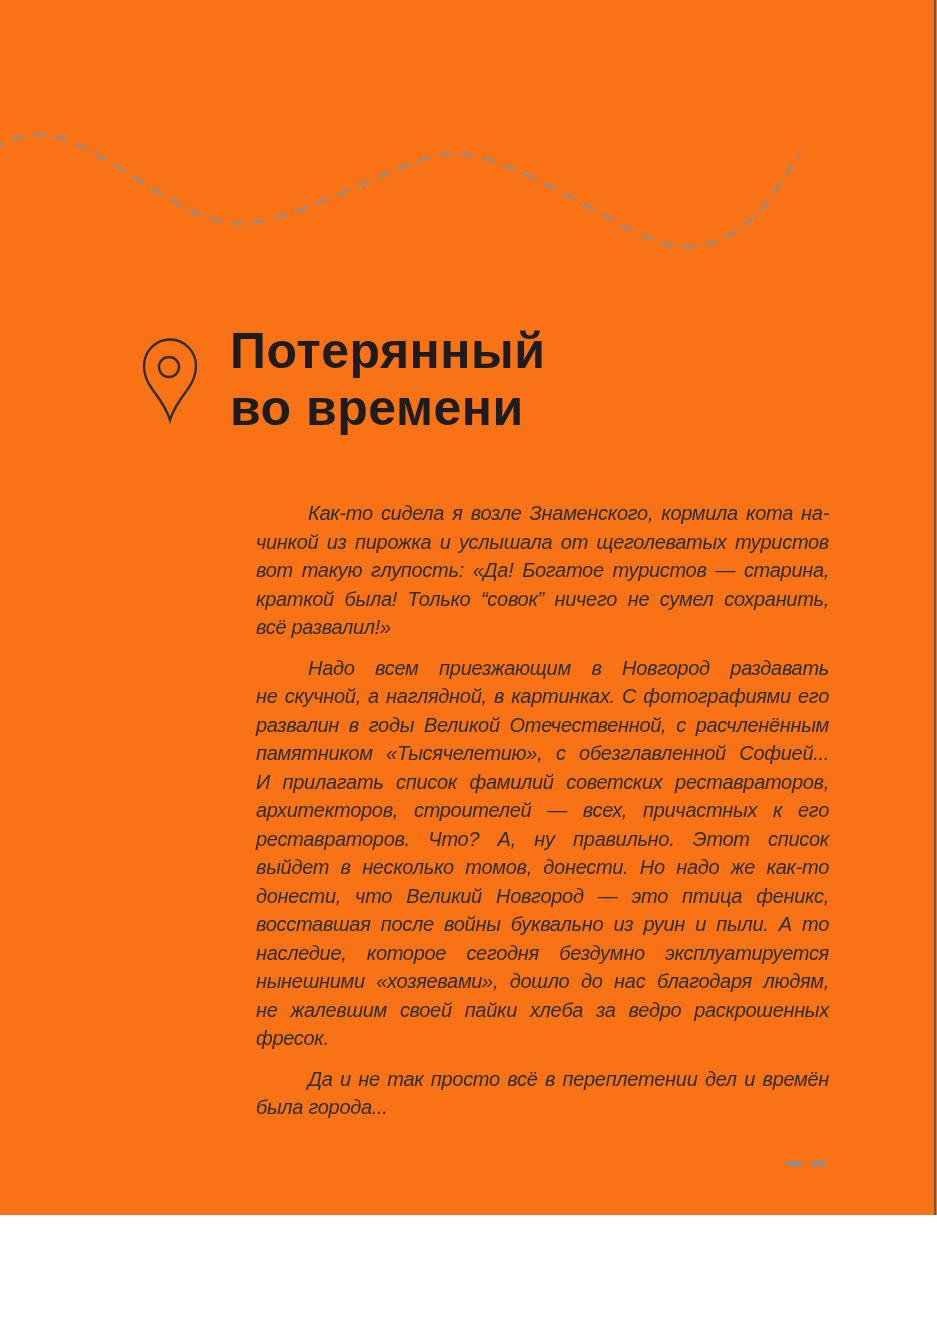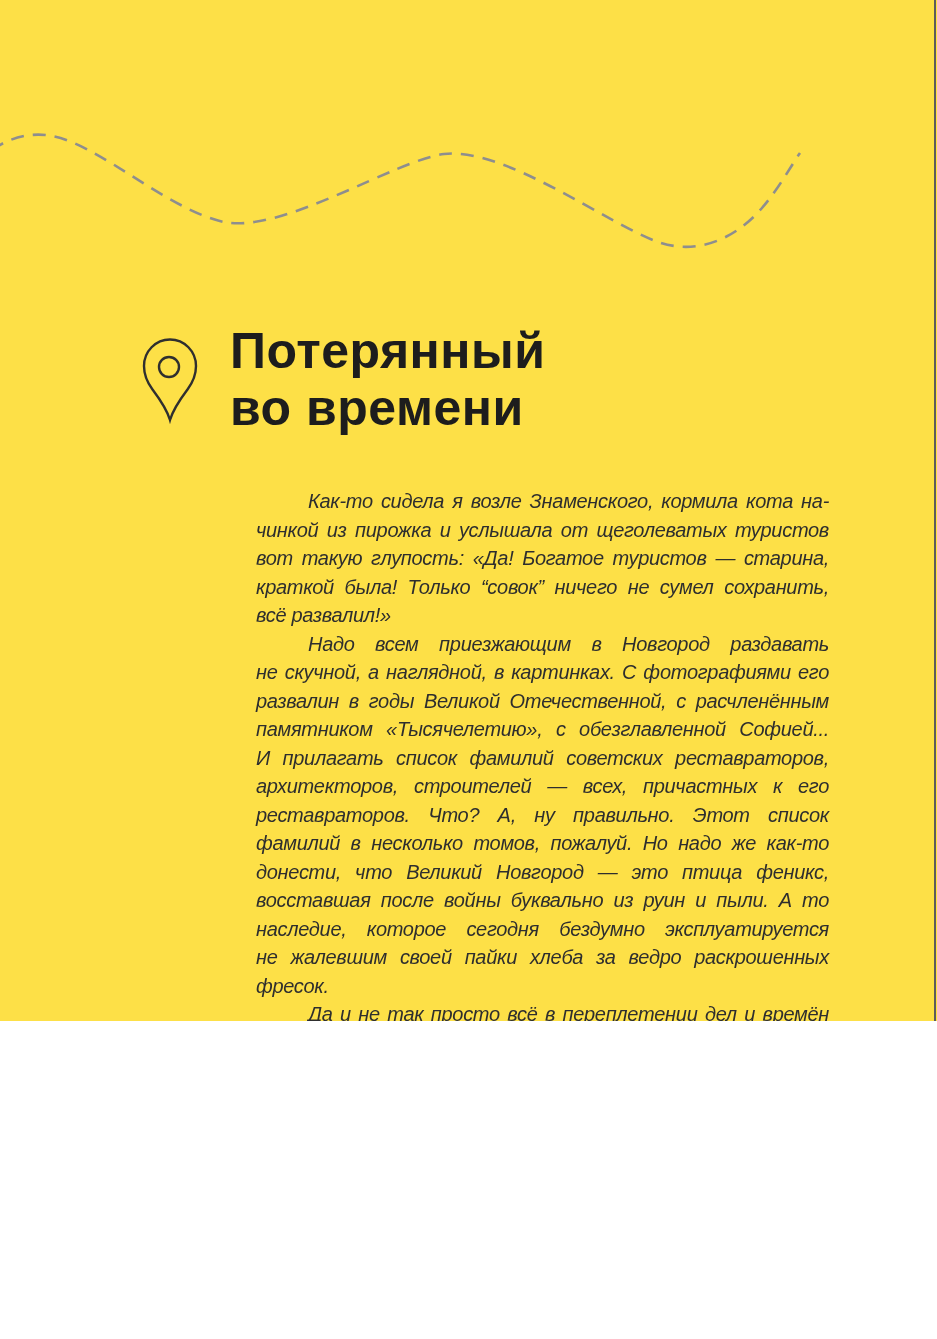--- a/index.html
+++ b/index.html
@@ -1,20 +1,20 @@
 <!DOCTYPE html>
 <html style="--title-color: #1d1d1d; --text-color: #2e2e2e; --dash-color: #8d8d8d; --edge-color: #5c5c5c;"><head>
 <meta charset="utf-8">
 <style>
   html, body { margin: 0; padding: 0; background: #ffffff; }
   .page {
     position: relative;
     width: 937px;
-    height: 1021px;
-    background: #fde047;
+    height: 1215px;
+    background: #f97316;
     overflow: hidden;
     font-family: "Liberation Sans", sans-serif;
   }
   .wave-svg {
     position: absolute;
     left: 0;
     top: 120px;
     width: 937px;
     height: 150px;
   }
@@ -51,21 +51,21 @@
     color: var(--text-color, #2e2e2e);
   }
   .line {
     height: 28.5px;
     line-height: 28.5px;
     text-align: justify;
     text-align-last: justify;
     overflow: visible;
     white-space: normal;
   }
-  .line.indent { text-indent: 52px; }
+  .line.indent { text-indent: 52px; margin-top: 12px; }
   .line.last { text-align-last: left; }
   .page-dashes {
     position: absolute;
     left: 787px;
     top: 1161px;
     display: flex;
     gap: 10px;
   }
   .dash {
     width: 14px;
@@ -106,24 +106,25 @@
       <div class="line">вот такую глупость: «Да! Богатое туристов — старина,</div>
       <div class="line">краткой была! Только “совок” ничего не сумел сохранить,</div>
       <div class="line last">всё развалил!»</div>
       <div class="line indent">Надо всем приезжающим в Новгород раздавать</div>
       <div class="line">не скучной, а наглядной, в картинках. С фотографиями его</div>
       <div class="line">развалин в годы Великой Отечественной, с расчленённым</div>
       <div class="line">памятником «Тысячелетию», с обезглавленной Софией...</div>
       <div class="line">И прилагать список фамилий советских реставраторов,</div>
       <div class="line">архитекторов, строителей — всех, причастных к его</div>
       <div class="line">реставраторов. Что? А, ну правильно. Этот список</div>
-      <div class="line">фамилий в несколько томов, пожалуй. Но надо же как-то</div>
+      <div class="line">выйдет в несколько томов, донести. Но надо же как-то</div>
       <div class="line">донести, что Великий Новгород — это птица феникс,</div>
       <div class="line">восставшая после войны буквально из руин и пыли. А то</div>
       <div class="line">наследие, которое сегодня бездумно эксплуатируется</div>
+      <div class="line">нынешними «хозяевами», дошло до нас благодаря людям,</div>
       <div class="line">не жалевшим своей пайки хлеба за ведро раскрошенных</div>
       <div class="line last">фресок.</div>
       <div class="line indent">Да и не так просто всё в переплетении дел и времён</div>
       <div class="line last">была города...</div>
     </div>
 
   <div class="page-dashes">
     <span class="dash"></span>
     <span class="dash"></span>
   </div>

